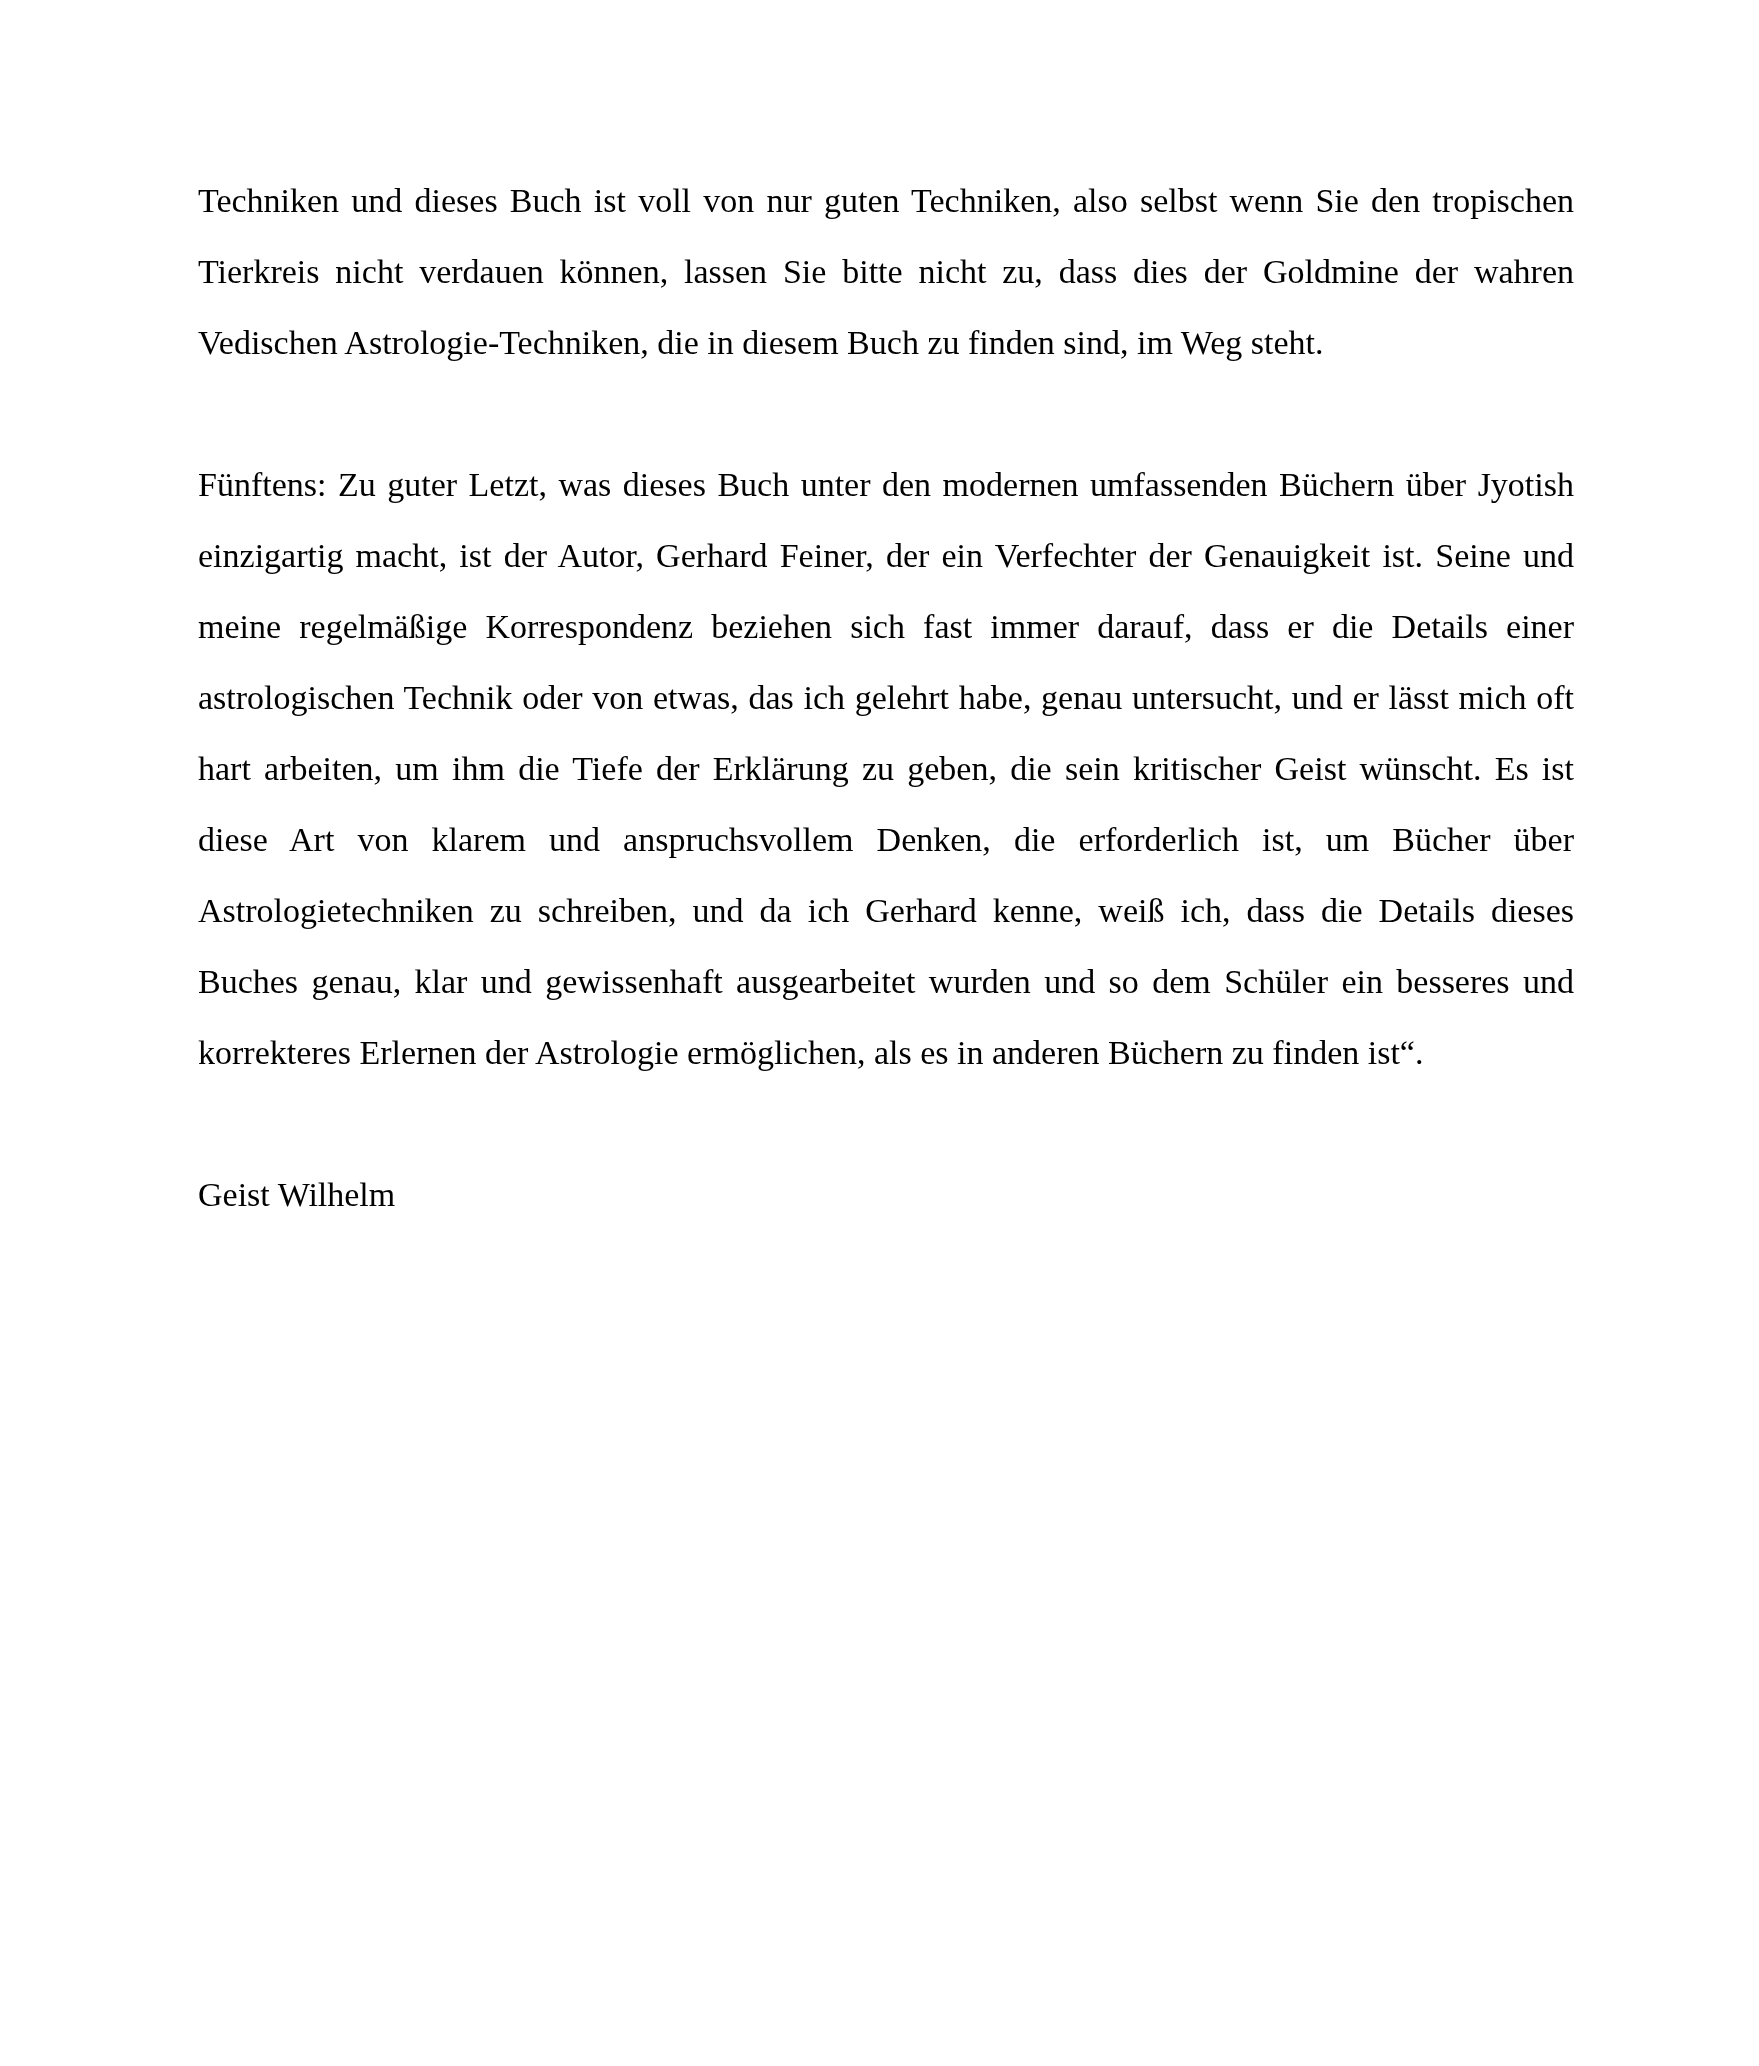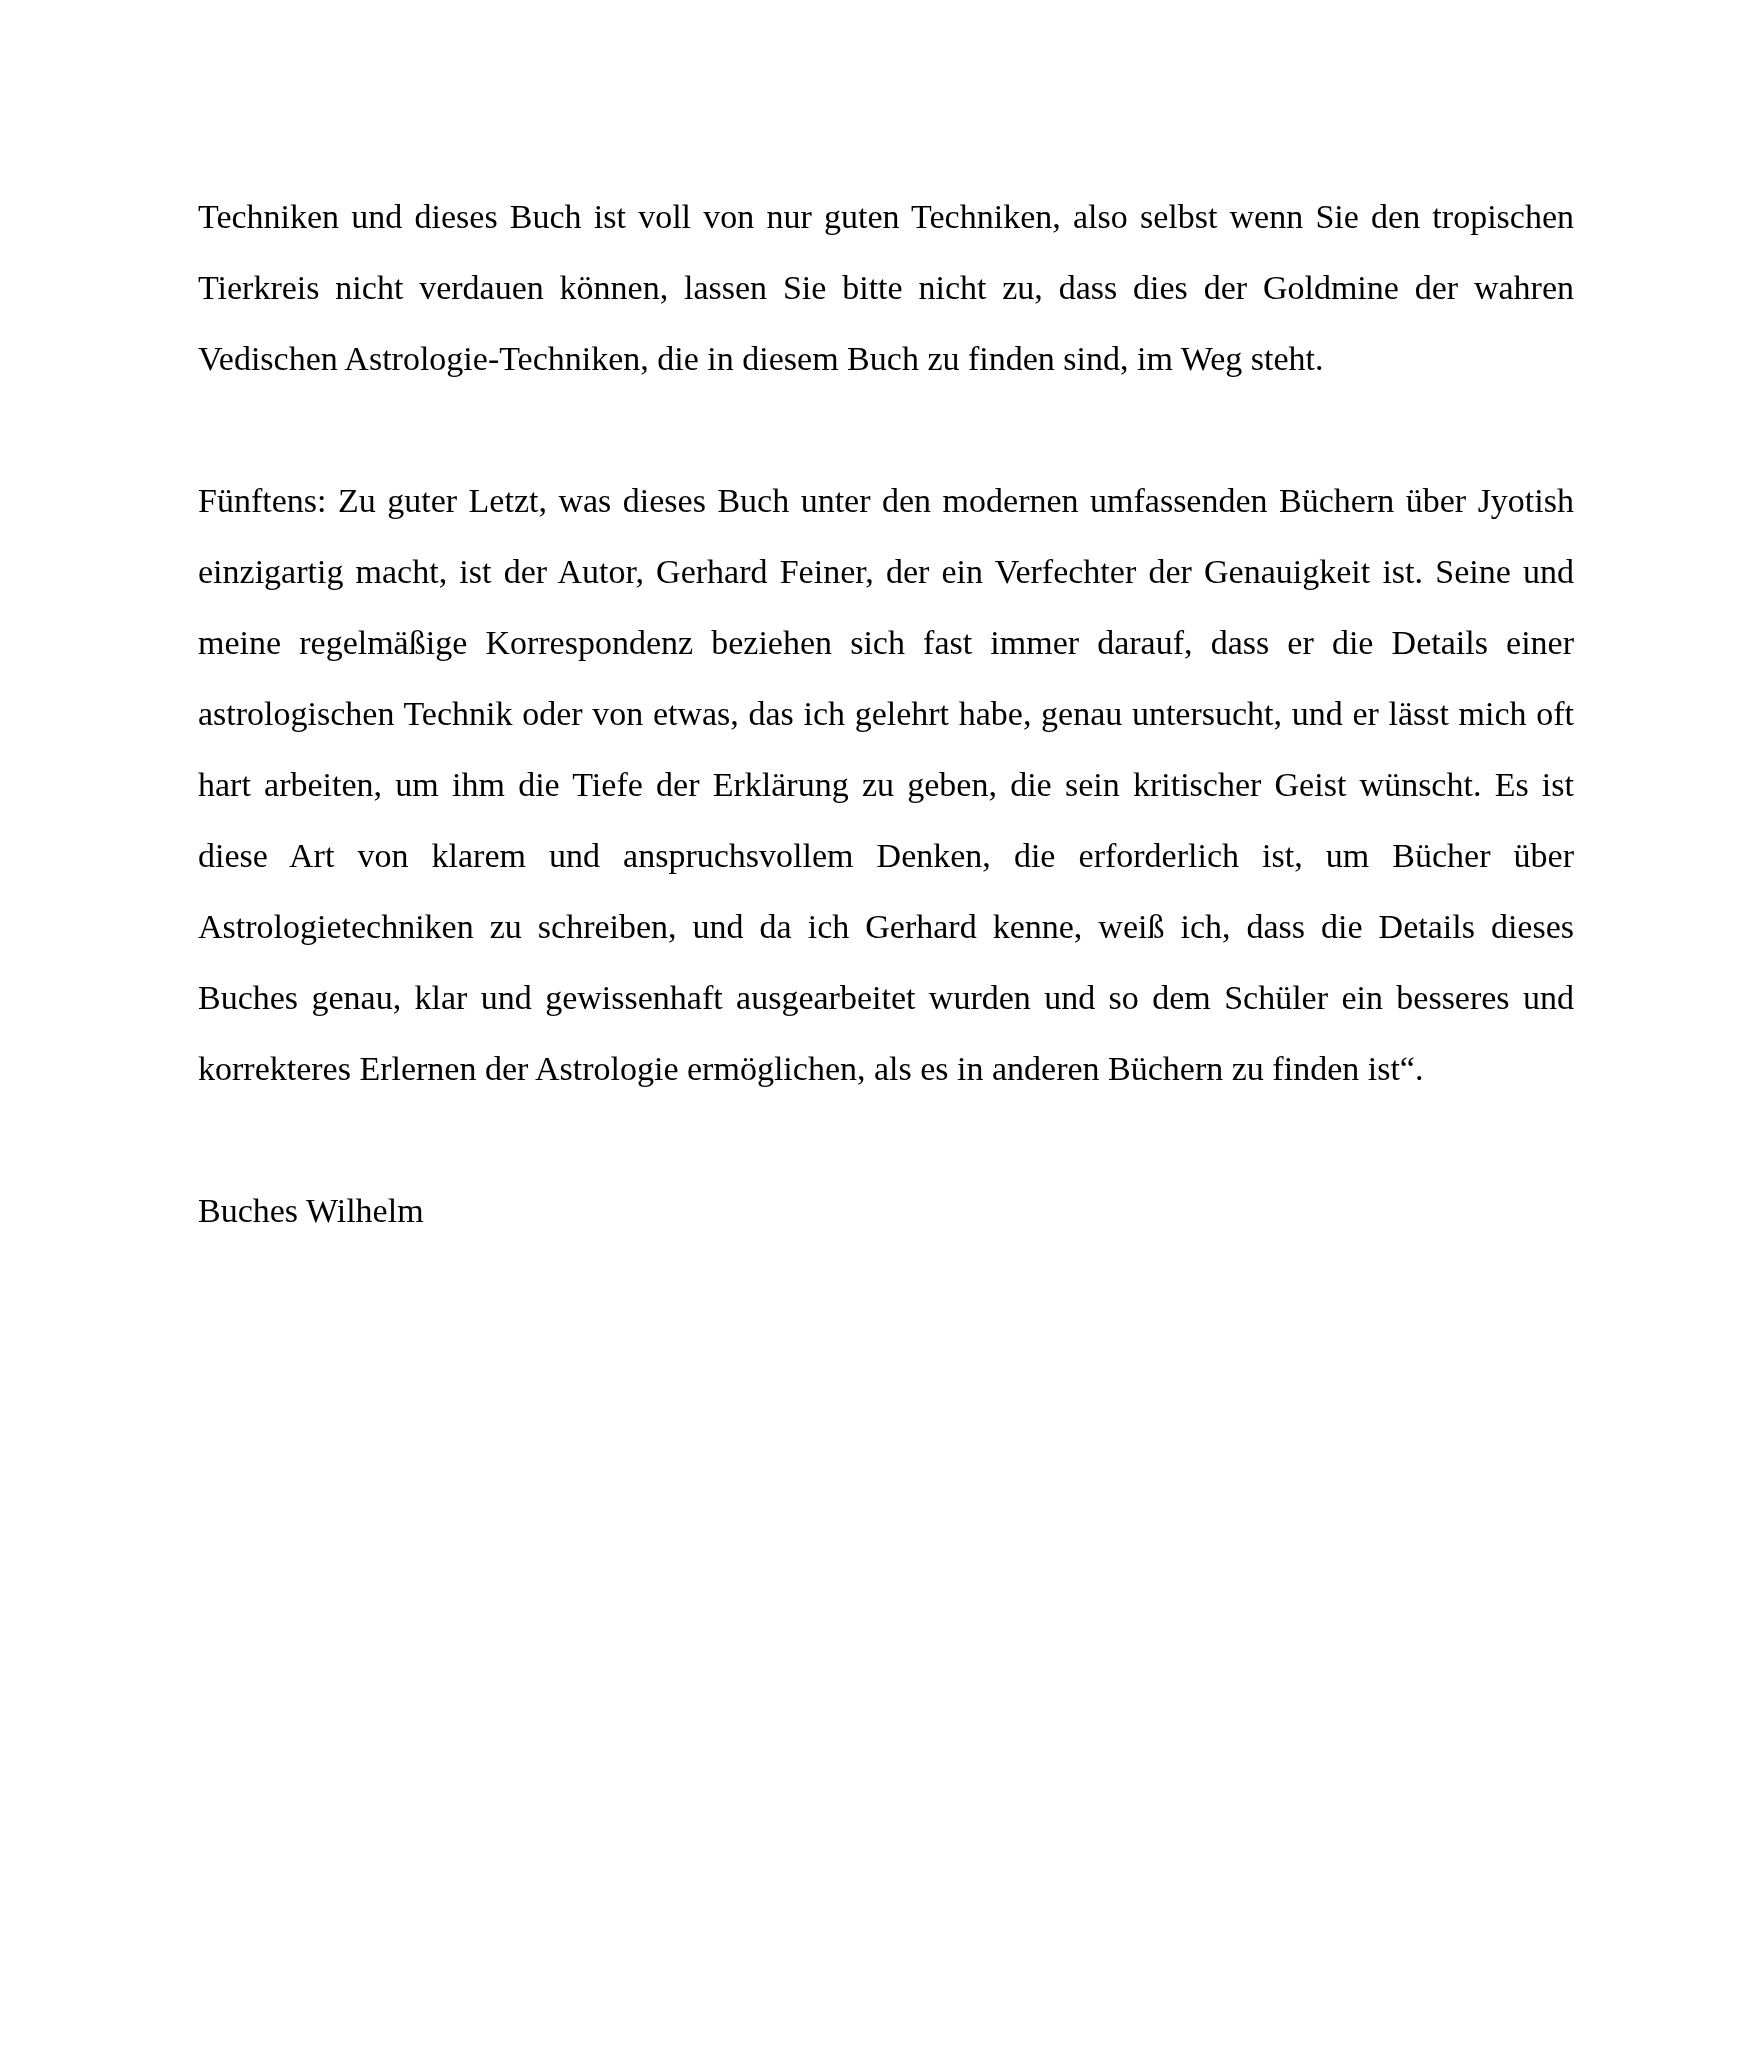--- a/index.html
+++ b/index.html
@@ -13,21 +13,21 @@
     height: 2441px;
     background: #ffffff;
     color: #000000;
     font-family: "Liberation Serif", "DejaVu Serif", serif;
     font-size: 34px;
     overflow: hidden;
   }
   .content {
     position: absolute;
     left: 198px;
-    top: 181px;
+    top: 165px;
     width: 1376px;
   }
   .para {
     margin: 0 0 71px 0;
     line-height: 71px;
     text-align: justify;
     hyphens: auto;
     -webkit-hyphens: auto;
   }
   .signature {
@@ -40,18 +40,18 @@
   }
 </style>
 </head>
 <body>
 
 <div class="page">
   <div class="content">
     <p class="para">Techniken und dieses Buch ist voll von nur guten Techniken, also selbst wenn Sie den tropischen Tierkreis nicht verdauen können, lassen Sie bitte nicht zu, dass dies der Goldmine der wahren Vedischen Astrologie-Techniken, die in diesem Buch zu finden sind, im Weg steht.</p>
     <p class="para">Fünftens: Zu guter Letzt, was dieses Buch unter den modernen umfassenden Büchern über Jyotish einzigartig macht, ist der Autor, Gerhard Feiner, der ein Verfechter der Genauigkeit ist. Seine und meine regelmäßige Korrespondenz beziehen sich fast immer darauf, dass er die Details einer astrologischen Technik oder von etwas, das ich gelehrt habe, genau untersucht, und er lässt mich oft hart arbeiten, um ihm die Tiefe der Erklärung zu geben, die sein kritischer Geist wünscht. Es ist diese Art von klarem und anspruchsvollem Denken, die erforderlich ist, um Bücher über Astrologietechniken zu schreiben, und da ich Gerhard kenne, weiß ich, dass die Details dieses Buches genau, klar und gewissenhaft ausgearbeitet wurden und so dem Schüler ein besseres und korrekteres Erlernen der Astrologie ermöglichen, als es in anderen Büchern zu finden ist“.</p>
     <div class="signature">
-      <span class="sig-line">Buches Wilhelm</span>
+      <span class="sig-line">Geist Wilhelm</span>
     </div>
   </div>
 
 </div>
 
 
 </body></html>

